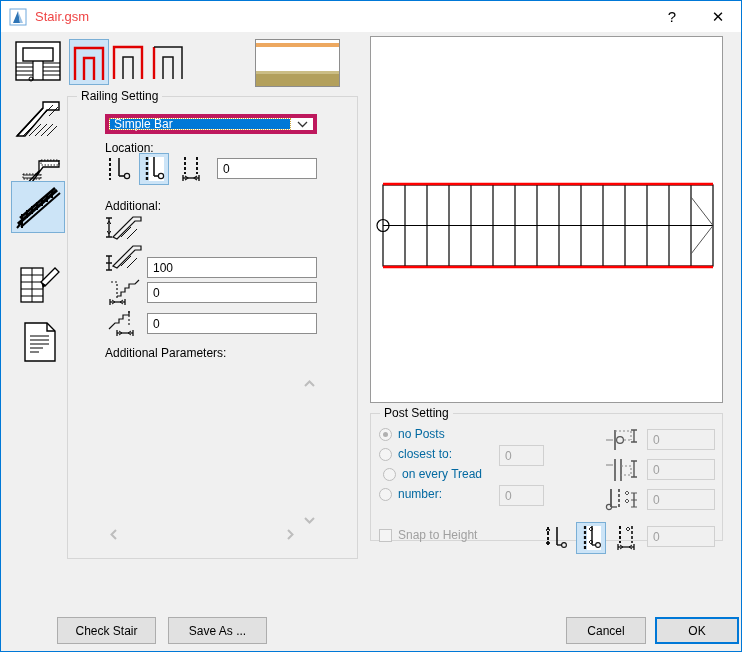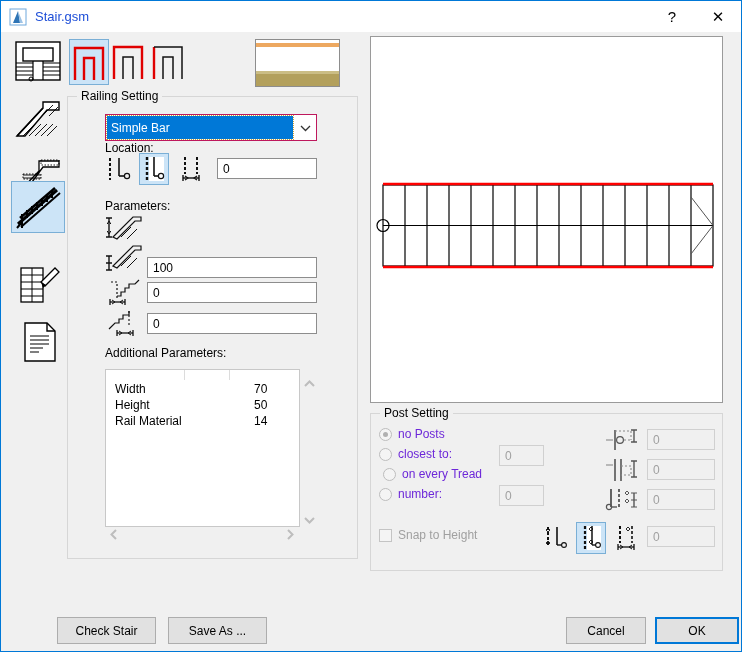--- a/index.html
+++ b/index.html
@@ -19,21 +19,21 @@
   
   .titlebar{
     position:absolute;left:0;top:0;width:740px;height:31px;
     background:#ffffff;
     display:flex;align-items:center;
   }
   .title-icon{
     width:18px;height:18px;margin-left:8px;margin-right:8px;
     position:relative;flex:none;
   }
-  .title-text{font-size:13px;color:#1d4ed8;}
+  .title-text{font-size:13px;color:#ef4444;}
   .titlebar-buttons{position:absolute;right:0;top:0;height:31px;display:flex;}
   .tb-btn{
     width:46px;height:31px;display:flex;align-items:center;justify-content:center;
     font-size:15px;color:#000;
   }
   
   .sidebar{
     position:absolute;left:1px;top:31px;width:66px;height:570px;
     background:#f0f0f0;
   }
@@ -67,21 +67,21 @@
     border:1px solid #d6d6d6;
   }
   .group-title{
     position:absolute;top:-8px;left:9px;background:#f0f0f0;
     padding:0 4px;font-size:12px;color:#000;
   }
   .label{position:absolute;font-size:12px;color:#000;}
   
   .combo{
     position:absolute;box-sizing:border-box;
-    border:1px solid #be185d;background:#fff;height:27px;
+    border:4px solid #be185d;background:#fff;height:20px;
     display:flex;align-items:stretch;
   }
   .combo .cval{
     flex:1;background:#0078d7;color:#fff;
     display:flex;align-items:center;padding-left:4px;
     margin:1px;outline:1px dotted #c8a43a;
     font-size:12px;
   }
   .combo .carrow{
     width:22px;display:flex;align-items:center;justify-content:center;
@@ -114,21 +114,21 @@
   .list-row .c1{position:absolute;left:9px;top:1px;}
   .list-row .c2{position:absolute;left:148px;top:1px;}
   .sb-arrow{position:absolute;color:#bdbdbd;font-size:13px;line-height:1;}
   
   .preview{
     position:absolute;left:369px;top:35px;width:353px;height:367px;
     box-sizing:border-box;background:#fff;
     border:1px solid #9a9a9a;
   }
   
-  .radio{position:absolute;font-size:12px;color:#6d28d9;display:flex;align-items:center;}
+  .radio{position:absolute;font-size:12px;color:#0369a1;display:flex;align-items:center;}
   .radio .dot{
     width:13px;height:13px;border-radius:50%;
     border:1px solid #bdbdbd;background:#f4f4f4;margin-right:6px;
     box-sizing:border-box;position:relative;flex:none;
   }
   .radio.on .dot:after{
     content:"";position:absolute;left:3px;top:3px;width:5px;height:5px;
     border-radius:50%;background:#b0b0b0;
   }
   .checkbox{position:absolute;font-size:12px;color:#a0a0a0;display:flex;align-items:center;}
@@ -285,21 +285,21 @@
     <svg width="28" height="30" viewBox="0 0 28 30">
       <path d="M8 3 V20" stroke="#111" stroke-width="2" stroke-dasharray="3 2"></path>
       <path d="M20 3 V20" stroke="#111" stroke-width="2" stroke-dasharray="3 2"></path>
       <path d="M6 24 H22" stroke="#111" stroke-width="1.4"></path>
       <path d="M6 21 V27 M22 21 V27" stroke="#111" stroke-width="1.4"></path>
       <path d="M8 22 L11 24 L8 26 M20 22 L17 24 L20 26" stroke="#111" stroke-width="1.1" fill="none"></path>
     </svg>
   </div>
   <div class="field" style="left:216px;top:157px;width:100px;">0</div>
 
-  <span class="label" style="left:104px;top:198px;">Parameters:</span>
+  <span class="label" style="left:104px;top:198px;">Additional:</span>
 
   <div class="paramicon" style="left:104px;top:212px;">
     <svg width="38" height="28" viewBox="0 0 38 28">
       <path d="M10 22 L20 12 M16 24 L26 14 M22 26 L32 16" stroke="#111" stroke-width="1"></path>
       <path d="M8 24 L28 4 L36 4 L36 8 L30 8 L12 26 Z" fill="none" stroke="#111" stroke-width="1.2"></path>
       <path d="M4 5 V24" stroke="#111" stroke-width="1.4"></path>
       <path d="M1 5 H7 M1 24 H7" stroke="#111" stroke-width="1.4"></path>
       <path d="M4 8 L2.2 11 M4 8 L5.8 11 M4 21 L2.2 18 M4 21 L5.8 18" stroke="#111" stroke-width="1"></path>
     </svg>
   </div>
@@ -331,37 +331,20 @@
       <path d="M24 2 V16" fill="none" stroke="#111" stroke-width="1.1" stroke-dasharray="2 2"></path>
       <path d="M12 24 H28" stroke="#111" stroke-width="1.3"></path>
       <path d="M12 21 V27 M28 21 V27" stroke="#111" stroke-width="1.3"></path>
       <path d="M14 22 L17 24 L14 26 M26 22 L23 24 L26 26" stroke="#111" stroke-width="1" fill="none"></path>
     </svg>
   </div>
   <div class="field" style="left:146px;top:312px;width:170px;">0</div>
 
   <span class="label" style="left:104px;top:345px;">Additional Parameters:</span>
 
-  <div class="listbox" style="left:104px;top:368px;width:195px;height:158px;">
-    <div class="list-colsep" style="left:78px;"></div>
-    <div class="list-colsep" style="left:123px;"></div>
-
-    <div class="list-row" style="top:11px;">
-      <span class="c1">Width</span>
-      <span class="c2">70</span>
-    </div>
-    <div class="list-row" style="top:27px;">
-      <span class="c1">Height</span>
-      <span class="c2">50</span>
-    </div>
-    <div class="list-row" style="top:43px;">
-      <span class="c1">Rail Material</span>
-      <span class="c2">14</span>
-    </div>
-  </div>
 
   <div class="sb-arrow" style="left:303px;top:376px;">
     <svg width="11" height="8" viewBox="0 0 11 8">
         <path d="M1 6 L5.5 1.5 L10 6" fill="none" stroke="#bdbdbd" stroke-width="2"></path>
       </svg>
   </div>
   <div class="sb-arrow" style="left:303px;top:512px;">
     <svg width="11" height="8" viewBox="0 0 11 8">
         <path d="M1 2 L5.5 6.5 L10 2" fill="none" stroke="#bdbdbd" stroke-width="2"></path>
       </svg>
@@ -399,21 +382,21 @@
           <line x1="320" y1="148" x2="320" y2="229"></line>
         </g>
         <line x1="12" y1="147" x2="342" y2="147" stroke="#ff0000" stroke-width="2.6"></line>
         <line x1="12" y1="230" x2="342" y2="230" stroke="#ff0000" stroke-width="2.6"></line>
         <circle cx="12" cy="188.5" r="6" fill="none" stroke="#000000" stroke-width="1.2"></circle>
         <path d="M320 160 L342 188.5 L320 217" fill="none" stroke="#555555" stroke-width="1"></path>
       </g>
     </svg>
   </div>
 
-  <div class="group" style="left:369px;top:412px;width:353px;height:158px;">
+  <div class="group" style="left:369px;top:412px;width:353px;height:128px;">
     <span class="group-title">Post Setting</span>
   </div>
 
   <div class="radio on" style="left:378px;top:426px;">
     <span class="dot"></span>
     <span>no Posts</span>
   </div>
   <div class="radio" style="left:378px;top:446px;">
     <span class="dot"></span>
     <span>closest to:</span>

